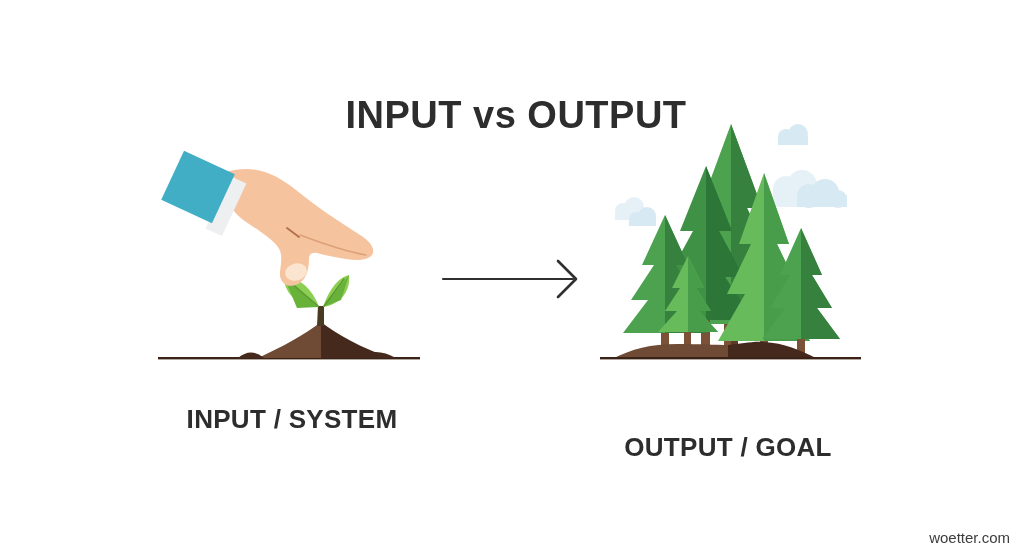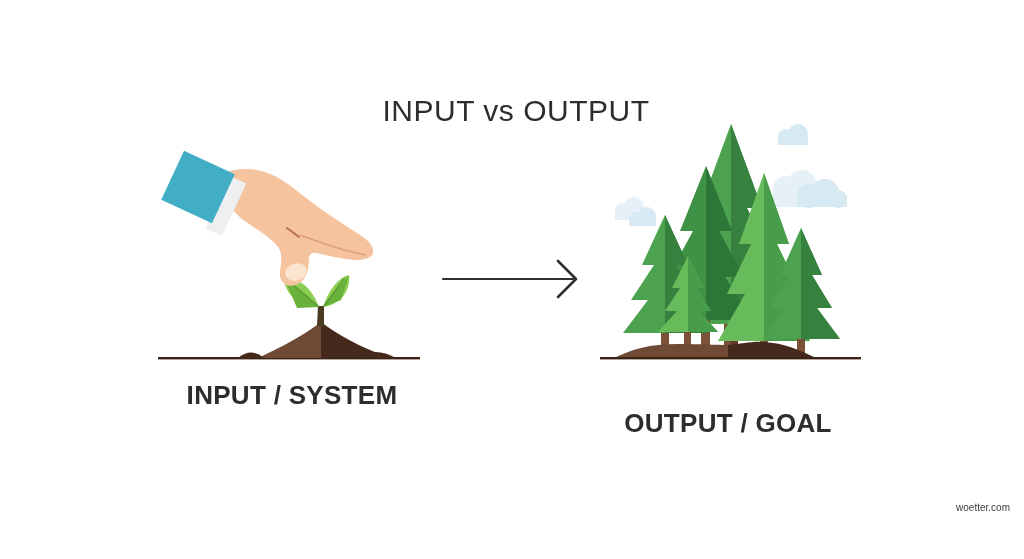--- a/index.html
+++ b/index.html
@@ -3,30 +3,30 @@
 <meta charset="utf-8">
 <style>
   html,body{margin:0;padding:0;}
   body{
     width:1024px;height:559px;background:#ffffff;position:relative;
     overflow:hidden;font-family:"Liberation Sans", sans-serif;
   }
   .canvas-svg{position:absolute;left:0;top:0;}
   .title{
     position:absolute;left:8px;right:0;top:94px;text-align:center;
-    font-size:30px;font-weight:400;letter-spacing:0.5px;color:var(--ink);
+    font-size:38px;font-weight:700;letter-spacing:0.5px;color:var(--ink);
   }
   .caption{
     position:absolute;font-size:26px;font-weight:600;letter-spacing:0.3px;
-    color:var(--ink);text-align:center;width:300px;top:380px;
+    color:var(--ink);text-align:center;width:300px;top:404px;
   }
   .caption-left{left:142px;}
   .caption-right{left:578px;margin-top:28px;}
   .watermark{
-    position:absolute;top:502px;right:14px;font-size:10px;
+    position:absolute;top:529px;right:14px;font-size:15px;
     color:var(--watermark-ink);
   }
   
   .skin{fill:var(--skin);}
   .nail{fill:var(--nail);}
   .cuff{fill:var(--cuff);}
   .band{fill:var(--cuff-band);}
   .leaf{fill:var(--leaf);}
   .leaf-shade{fill:var(--leaf-shade);}
   .stem{fill:var(--stem);}

